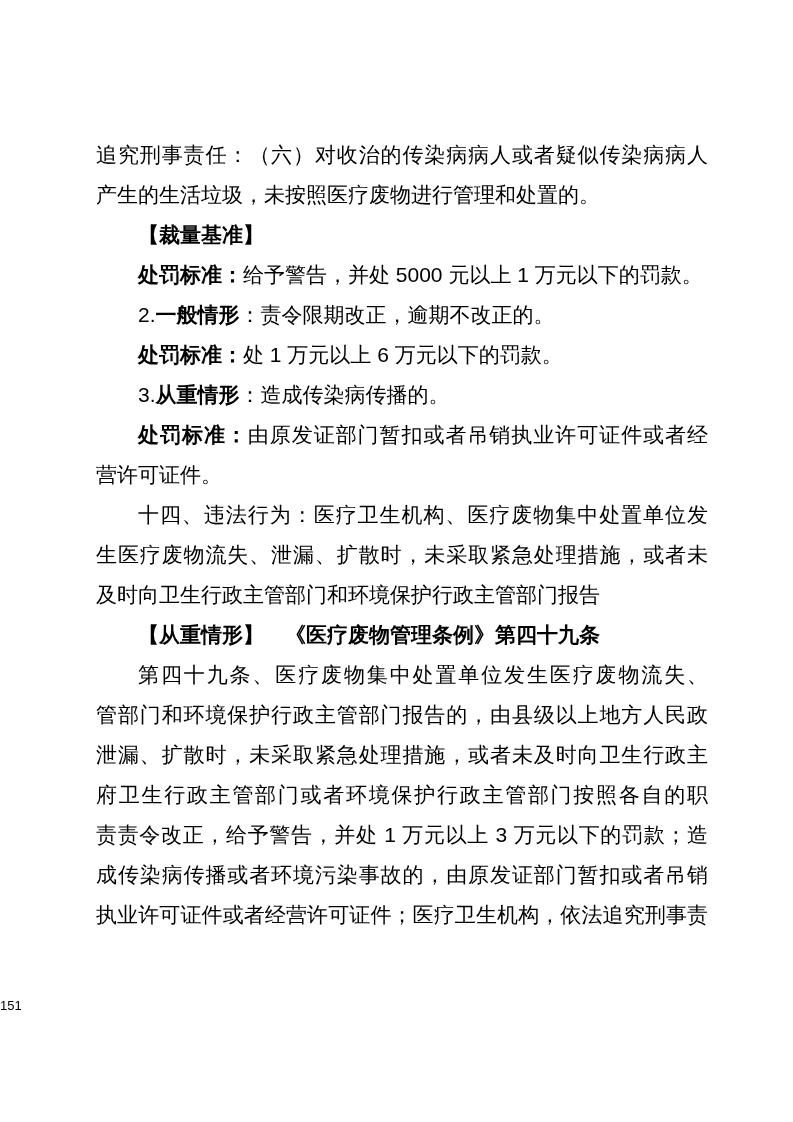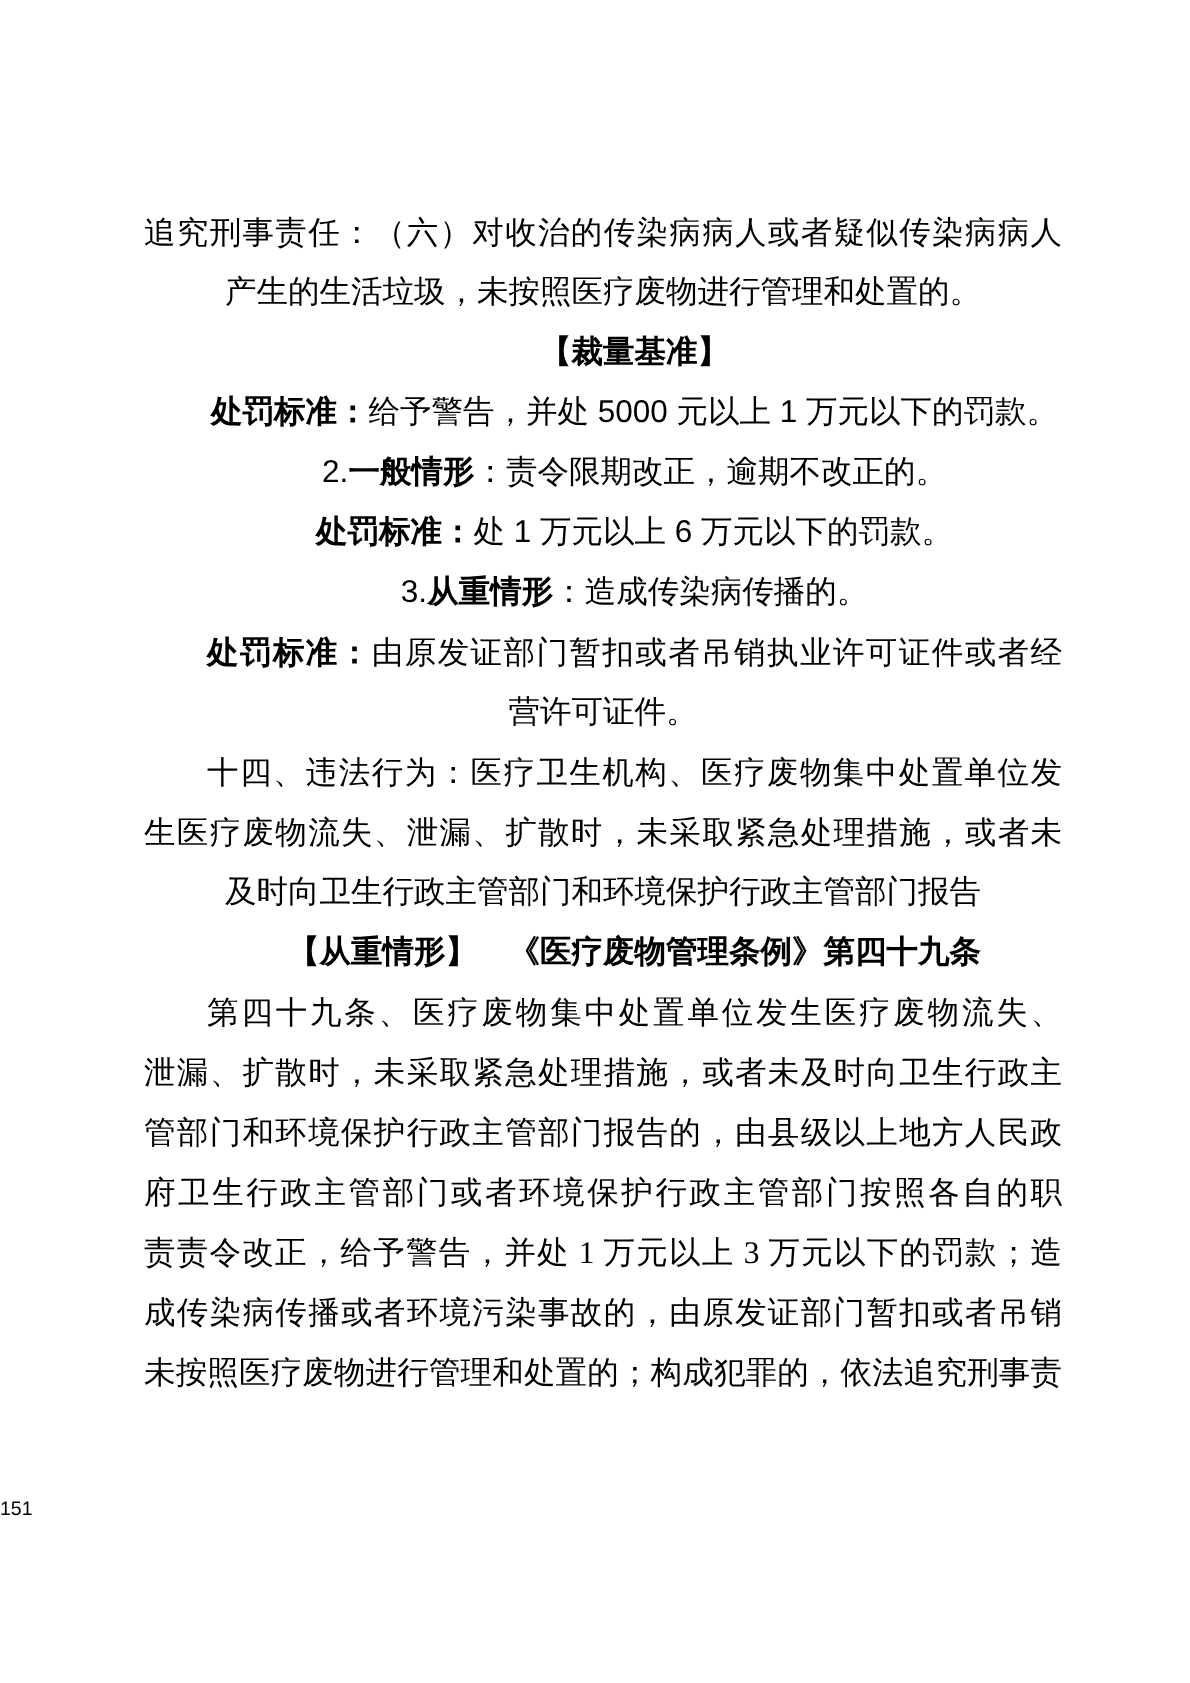--- a/index.html
+++ b/index.html
@@ -21,29 +21,27 @@
     left: 96px;
     top: 135px;
     width: 612px;
   }
   .line {
     font-size: 21px;
     line-height: 40px;
     min-height: 40px;
     letter-spacing: 0;
     white-space: pre-wrap;
-    text-align: center;
   }
   .line.indent {
     text-indent: 42px;
   }
   .line.justify {
     text-align: justify;
     text-align-last: justify;
-    font-family: Liberation Serif, serif;
   }
   .bold {
     font-weight: 700;
   }
   .page-number {
     position: absolute;
     top: 996px;
     left: 0;
     width: 100%;
     text-align: left;
@@ -64,21 +62,21 @@
       <div class="line indent"><span>2.</span><span class="bold">一般情形</span><span>：责令限期改正，逾期不改正的。</span></div>
       <div class="line indent"><span class="bold">处罚标准：</span><span>处 1 万元以上 6 万元以下的罚款。</span></div>
       <div class="line indent"><span>3.</span><span class="bold">从重情形</span><span>：造成传染病传播的。</span></div>
       <div class="line indent justify"><span class="bold">处罚标准：</span><span>由原发证部门暂扣或者吊销执业许可证件或者经</span></div>
       <div class="line"><span>营许可证件。</span></div>
       <div class="line indent justify"><span>十四、违法行为：医疗卫生机构、医疗废物集中处置单位发</span></div>
       <div class="line justify"><span>生医疗废物流失、泄漏、扩散时，未采取紧急处理措施，或者未</span></div>
       <div class="line"><span>及时向卫生行政主管部门和环境保护行政主管部门报告</span></div>
       <div class="line indent"><span class="bold">【从重情形】</span><span>　</span><span class="bold">《医疗废物管理条例》第四十九条</span></div>
       <div class="line indent justify"><span>第四十九条、医疗废物集中处置单位发生医疗废物流失、</span></div>
+      <div class="line justify"><span>管部门和环境保护行政主管部门报告的，由县级以上地方人民政</span></div>
       <div class="line justify"><span>泄漏、扩散时，未采取紧急处理措施，或者未及时向卫生行政主</span></div>
-      <div class="line justify"><span>管部门和环境保护行政主管部门报告的，由县级以上地方人民政</span></div>
       <div class="line justify"><span>府卫生行政主管部门或者环境保护行政主管部门按照各自的职</span></div>
       <div class="line justify"><span>责责令改正，给予警告，并处 1 万元以上 3 万元以下的罚款；造</span></div>
       <div class="line justify"><span>成传染病传播或者环境污染事故的，由原发证部门暂扣或者吊销</span></div>
-      <div class="line justify"><span>未按照医疗废物进行管理和处置的；构成犯罪的，依法追究刑事责</span></div>
+      <div class="line justify"><span>执业许可证件或者经营许可证件；医疗卫生机构，依法追究刑事责</span></div>
     </div>
   <div class="page-number">151</div>
 </div>
 
 </body></html>

